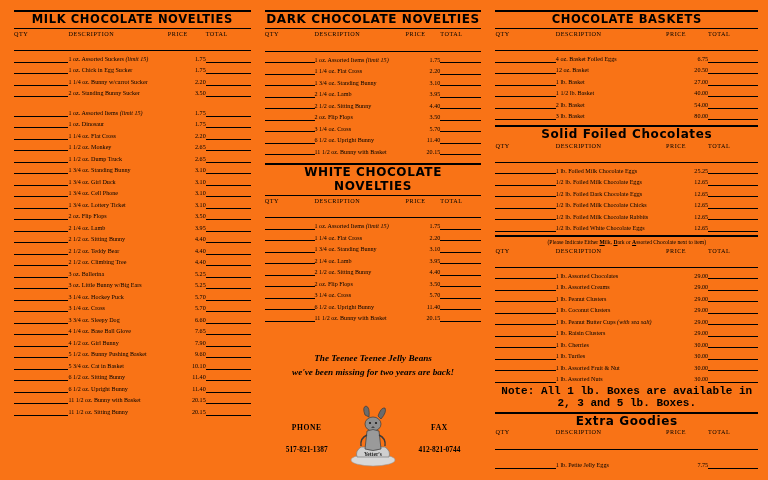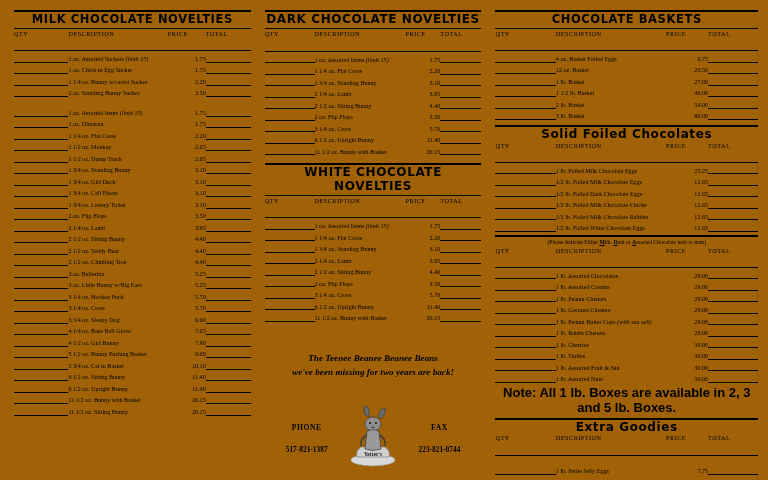--- a/index.html
+++ b/index.html
@@ -7,21 +7,21 @@
     margin: 0; padding: 0;
     width: 768px; height: 480px;
     background: #ffffff;
     font-family: "Liberation Serif", serif;
     color: #000;
     overflow: hidden;
   }
   .page {
     position: relative;
     width: 768px; height: 480px;
-    background: #a16207;
+    background: #f97316;
     display: flex;
     padding: 8px 4px 4px 4px;
   }
   .col {
     position: relative;
     height: 100%;
   }
   .col-1 { width: 256px; padding: 0 8px 0 10px; }
   .col-2 { width: 230px; padding: 0 6px; }
   .col-3 { width: 278px; padding: 0 6px 0 8px; }
@@ -110,24 +110,24 @@
     font-family: "Liberation Serif", serif;
   }
   .contact-num {
     font-size: 7.4px; font-weight: bold; margin-top: 13px;
     font-family: "Liberation Serif", serif;
   }
   .bunny-logo { width: 52px; height: 62px; }
 
   .note {
     text-align: center;
-    font-size: 13px;
+    font-size: 11px;
     font-weight: bold;
     padding: 2px 0 1px 0;
-    font-family: Liberation Sans, sans-serif;
+    font-family: Liberation Mono, monospace;
   }
   .subnote {
     text-align: center;
     font-size: 5.6px;
     padding: 1px 0 2px 0;
   }
   .subnote u { text-decoration: underline; font-weight: bold; }
 </style>
 </head>
 <body>
@@ -485,21 +485,21 @@
           <tr>
             <td class="qty"></td>
             <td class="desc">11 1/2 oz. Bunny with Basket</td>
             <td class="price">20.15</td>
             <td class="total"></td>
           </tr>
         </tbody>
     </table>
 
     <div class="promo">
-      <div>The Teenee Beanee Beanee Beans</div>
+      <div>The Teenee Teenee Jelly Beans</div>
       <div>we've been missing for two years are back!</div>
     </div>
 
     <div class="contact">
       <div class="contact-block">
         <div class="contact-label">PHONE</div>
         <div class="contact-num">517-821-1387</div>
       </div>
 
       <div>
@@ -514,21 +514,21 @@
           <path d="M26 21 l-2 2 h4 z" fill="#444"></path>
           <path d="M20 26 Q26 23 32 26 L34 44 Q26 47 18 44 Z" fill="#9a9a9a" stroke="#3a3a3a" stroke-width="0.7"></path>
           <path d="M20 30 Q13 33 14 41" fill="none" stroke="#3a3a3a" stroke-width="1.4"></path>
           <path d="M32 30 Q39 33 38 41" fill="none" stroke="#3a3a3a" stroke-width="1.4"></path>
           <text x="26" y="51" font-size="5.5" font-family="Liberation Serif, serif" font-weight="bold" text-anchor="middle" fill="#1a1a1a">Yetter's</text>
         </svg>
       </div>
 
       <div class="contact-block">
         <div class="contact-label">FAX</div>
-        <div class="contact-num">223-821-0744</div>
+        <div class="contact-num">412-821-0744</div>
       </div>
     </div>
   </div>
 
   <div class="col col-3">
     <div class="rule-thick"></div>
     <div class="sect-title t-big">CHOCOLATE BASKETS</div>
     <div class="rule-med"></div>
     <table class="order">
       <thead>

